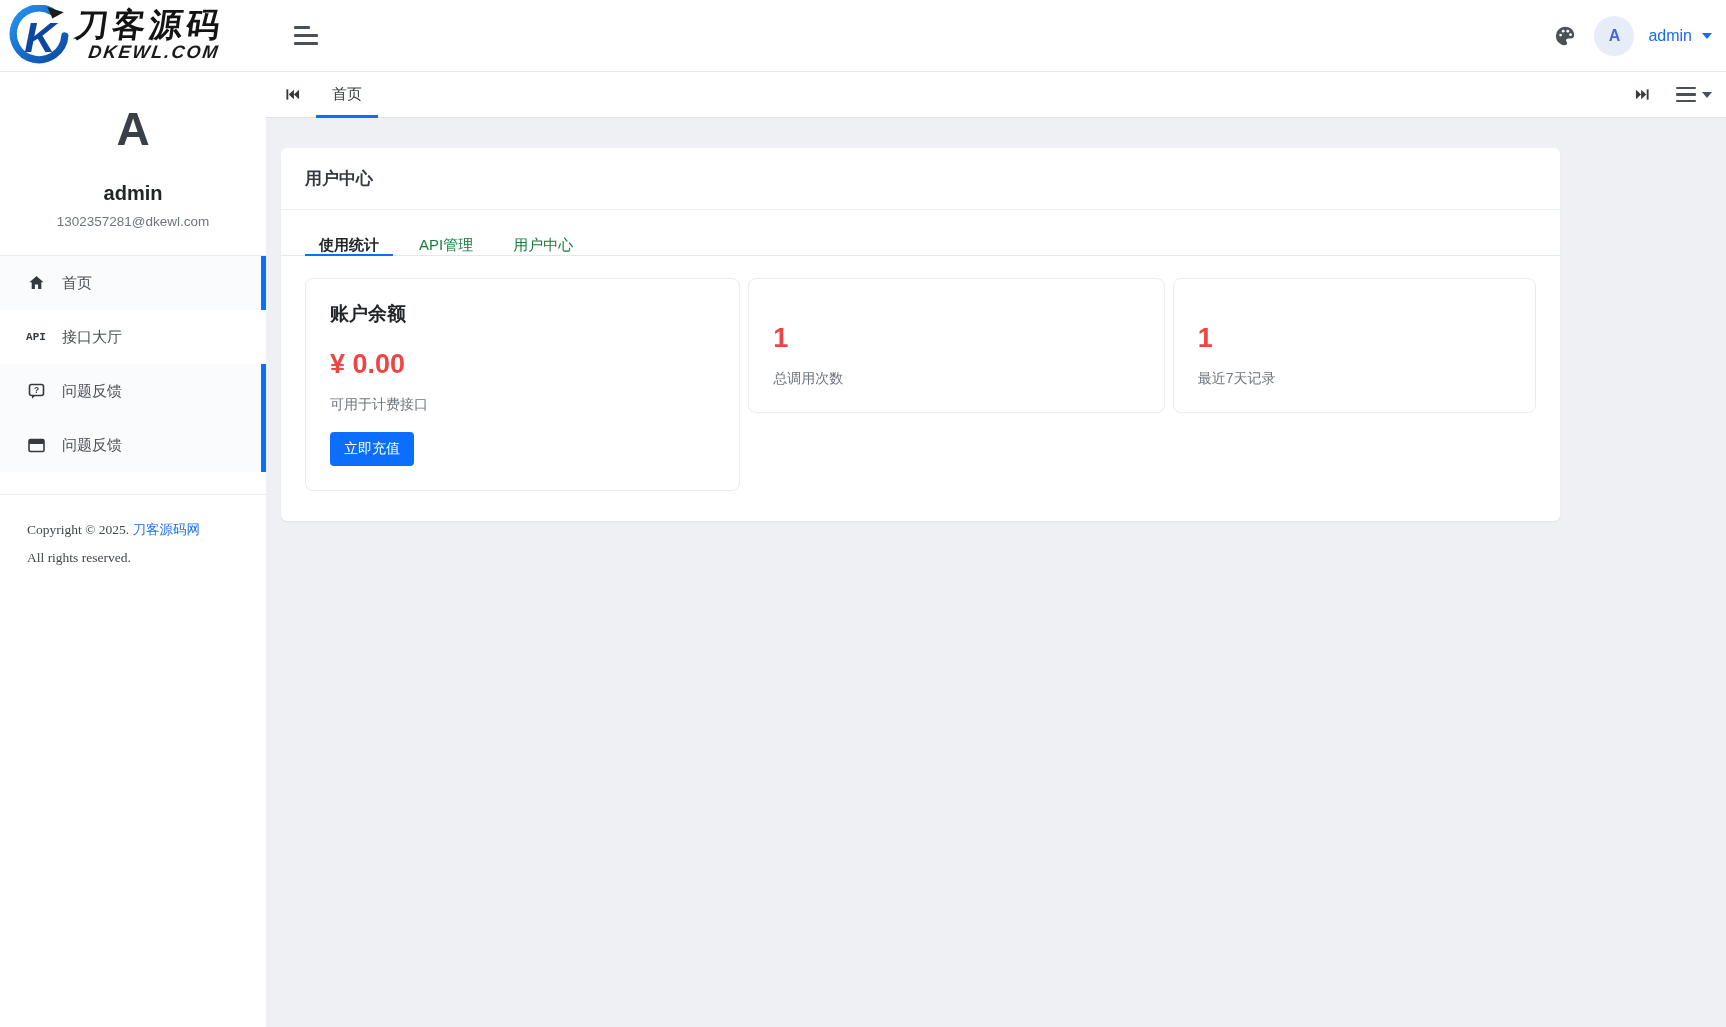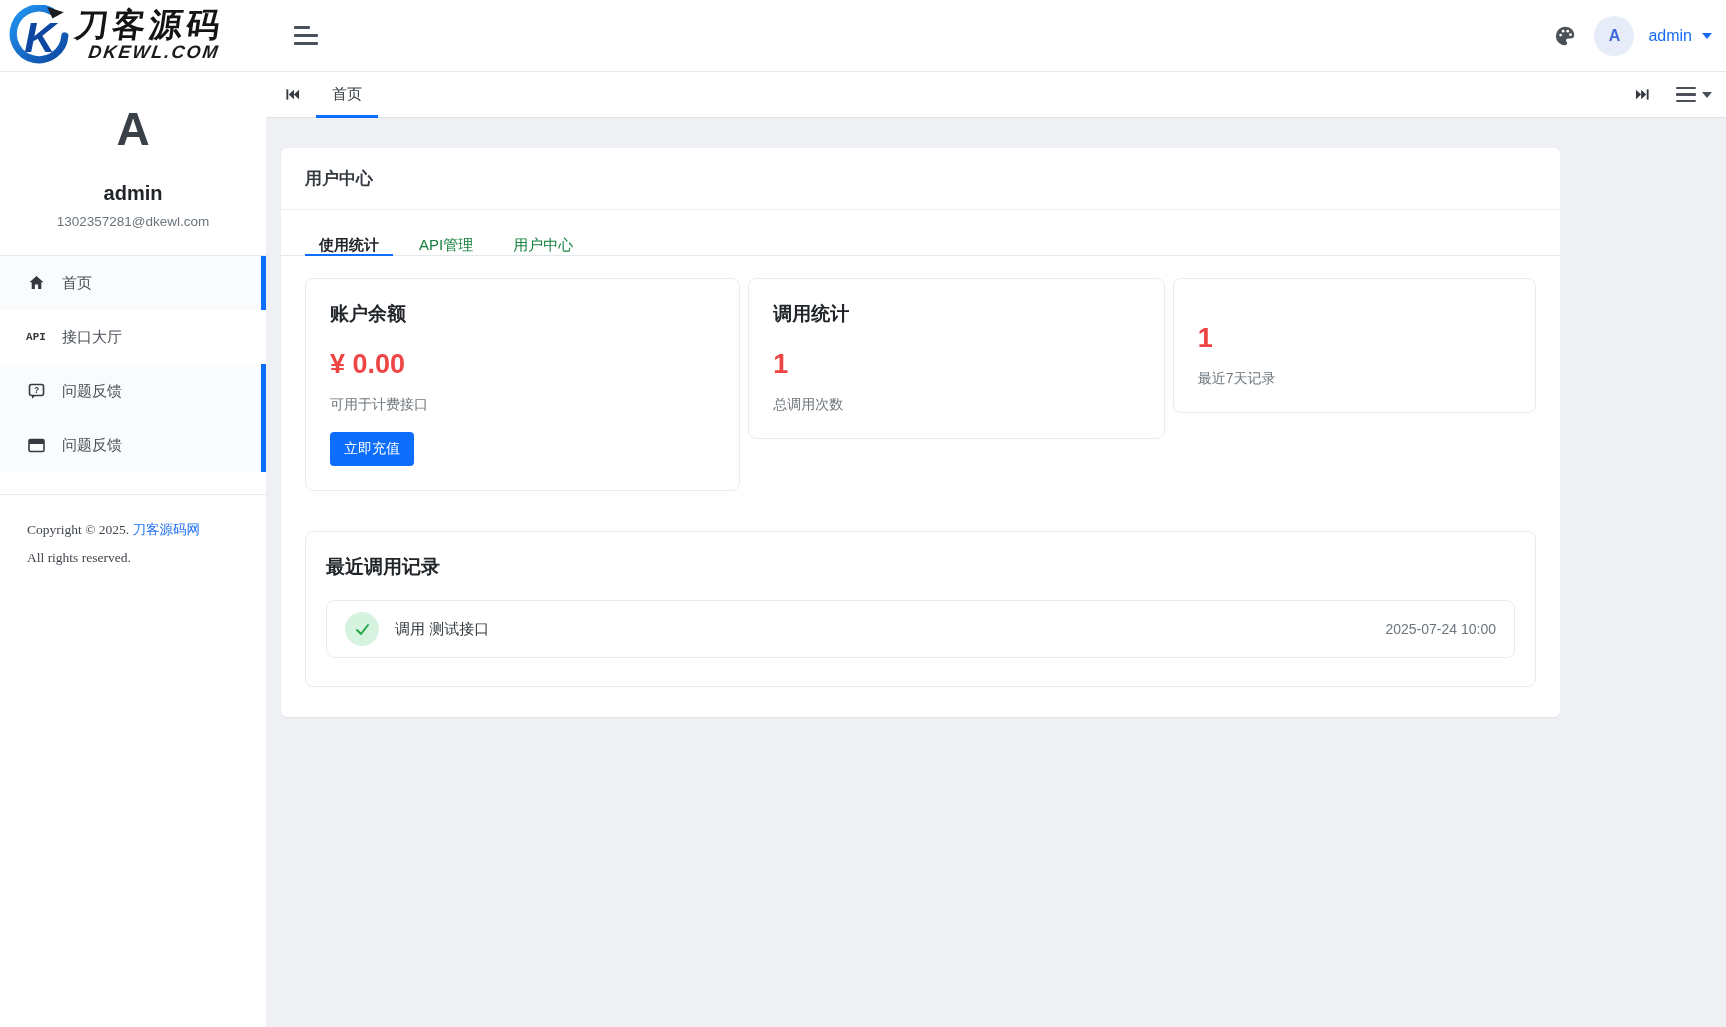--- a/index.html
+++ b/index.html
@@ -221,40 +221,27 @@
           </div>
 
           <div class="stats">
             <div class="stat-card">
               <div class="stat-title">账户余额</div>
               <div class="stat-value">¥ 0.00</div>
               <div class="stat-caption">可用于计费接口</div>
               <button class="btn-primary">立即充值</button>
             </div>
             <div class="stat-card">
-              <div class="stat-title">调用统计</div>
               <div class="stat-value">1</div>
               <div class="stat-caption">总调用次数</div>
             </div>
             <div class="stat-card">
               <div class="stat-value">1</div>
               <div class="stat-caption">最近7天记录</div>
             </div>
           </div>
 
-          <div class="recent-card">
-            <div class="recent-title">最近调用记录</div>
-            <div class="record-row">
-              <span class="check-circle">
-                <svg width="15" height="13" viewBox="0 0 15 13">
-                    <polyline points="2,7 6,11 13,2" fill="none" stroke="#28a745" stroke-width="2" stroke-linecap="round" stroke-linejoin="round"></polyline>
-                  </svg>
-              </span>
-              <span class="record-text">调用 测试接口</span>
-              <span class="record-time">2025-07-24 10:00</span>
-            </div>
-          </div>
 
         </div>
       </div>
     </div>
   </div>
 </div>
 
 </body></html>

